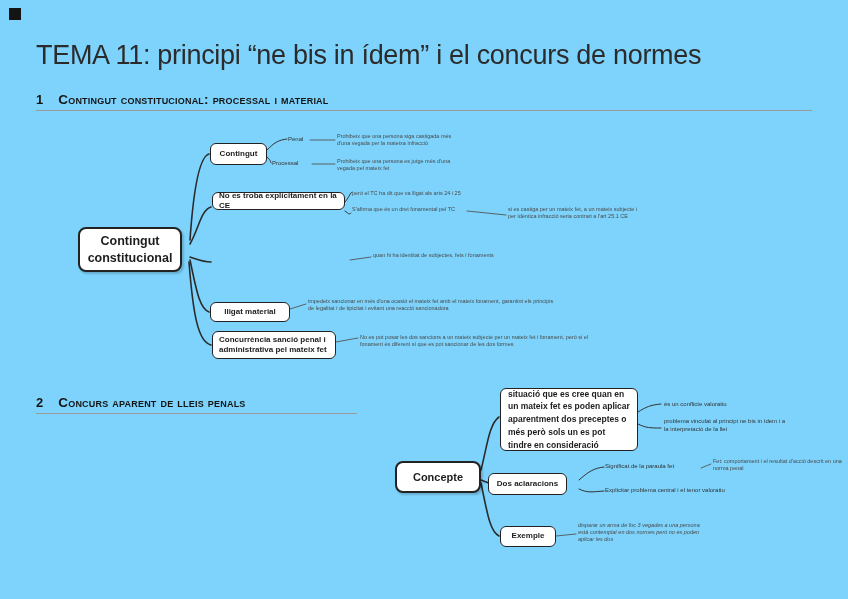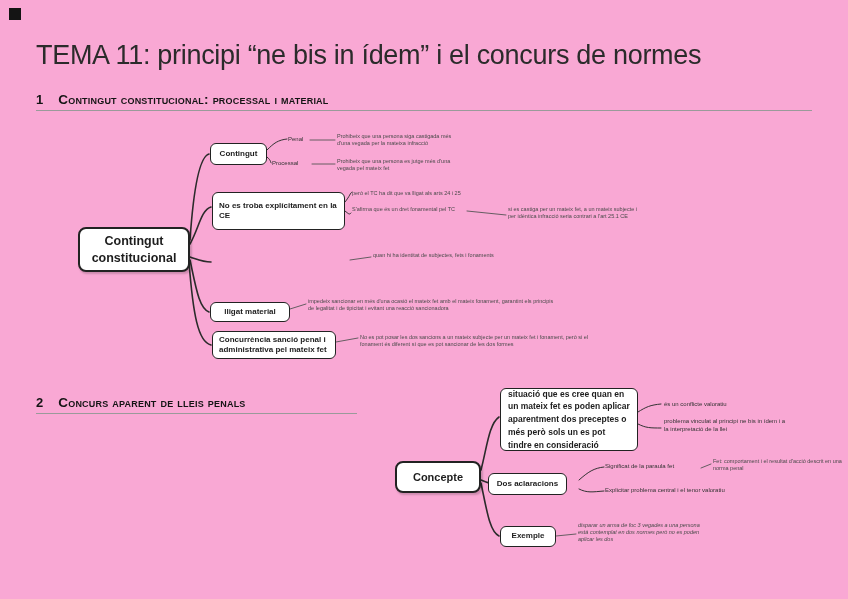--- a/index.html
+++ b/index.html
@@ -1,17 +1,17 @@
 <!DOCTYPE html>
 <html lang="ca"><head>
 <meta charset="utf-8">
 <style>
   html,body{margin:0;padding:0;background:#e8e8e8;}
   #page{
-    position:relative;width:848px;height:599px;background:#f9a8d4;
+    position:relative;width:848px;height:599px;background:#7dd3fc;
     font-family:"Liberation Sans", sans-serif;overflow:hidden;color:#222;
   }
   .abs{position:absolute;}
   #corner-square{left:9px;top:8px;width:12px;height:12px;background:#141414;}
   #page-title{
     left:36px;top:40px;font-size:27px;font-weight:400;color:#2b2b2b;
     letter-spacing:-0.3px;white-space:nowrap;
   }
   .section-heading{display:flex;align-items:baseline;gap:15px;color:#141414;}
   .section-number{font-size:13px;font-weight:700;}
@@ -20,24 +20,24 @@
   svg.connectors{left:0;top:0;pointer-events:none;}
   .box{
     position:absolute;background:#fff;border:1.4px solid #222;border-radius:6px;
     display:flex;align-items:center;padding:2px 6px;box-sizing:border-box;
     font-size:8px;font-weight:700;line-height:1.3;color:#1d1d1d;
   }
   .box.centered{justify-content:center;text-align:center;}
   .root-box{
     border-width:2px;border-radius:8px;box-shadow:1.5px 2px 2px rgba(0,0,0,0.18);
   }
-  #mm1-root{left:78px;top:227px;width:112px;height:45px;font-size:12.5px;}
+  #mm1-root{left:78px;top:227px;width:104px;height:45px;font-size:12.5px;}
   #mm2-root{left:395px;top:461px;width:86px;height:32px;font-size:11px;}
   #mm1-b1{left:210px;top:143px;width:57px;height:22px;}
-  #mm1-b2{left:212px;top:192px;width:133px;height:38px;}
+  #mm1-b2{left:212px;top:192px;width:133px;height:18px;}
   #mm1-b3{left:212px;top:247px;width:138px;height:30px;}
   #mm1-b4{left:210px;top:302px;width:80px;height:20px;}
   #mm1-b5{left:212px;top:331px;width:124px;height:28px;}
   #mm2-b1{left:500px;top:388px;width:138px;height:63px;font-size:8.5px;line-height:1.5;padding:4px 7px;border-width:1.8px;}
   #mm2-b2{left:488px;top:473px;width:79px;height:22px;}
   #mm2-b3{left:500px;top:526px;width:56px;height:21px;}
   .sublabel{position:absolute;font-size:6px;color:#333;line-height:1.3;}
   .note{position:absolute;font-size:5.5px;color:#4a4a4a;line-height:1.3;}
   .note.italic{font-style:italic;}
 </style>

